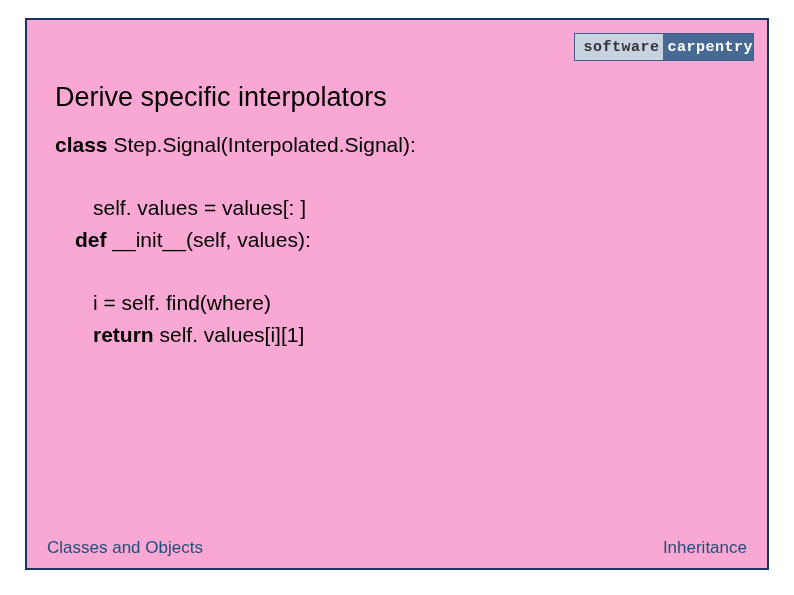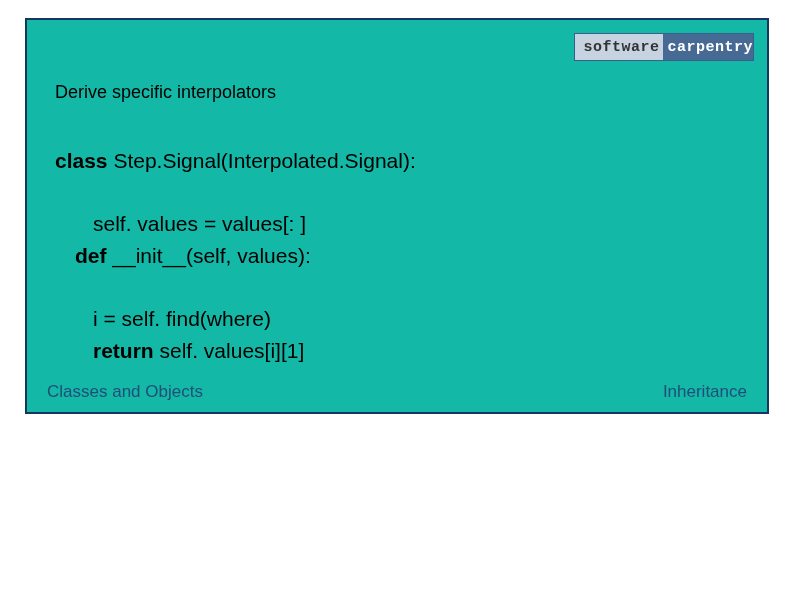--- a/index.html
+++ b/index.html
@@ -9,23 +9,23 @@
     background: #ffffff;
     font-family: Arial, Helvetica, sans-serif;
     position: relative;
     overflow: hidden;
   }
   .slide-frame {
     position: absolute;
     top: 18px;
     left: 25px;
     width: 744px;
-    height: 396px;
+    height: 552px;
     border: 2px solid #17365d;
-    background: #14b8a6;
+    background: #f9a8d4;
   }
   .logo {
     position: absolute;
     top: 13px;
     right: 13px;
     width: 180px;
     height: 28px;
     border: 1px solid #3a5f8a;
     display: flex;
     align-items: stretch;
@@ -57,23 +57,23 @@
     color: #fff;
     letter-spacing: 0.5px;
   }
   .content {
     position: absolute;
     top: 62px;
     left: 28px;
     right: 28px;
   }
   .title {
-    font-size: 18px;
+    font-size: 27px;
     color: #000;
-    margin-bottom: 42px;
+    margin-bottom: 16px;
     font-weight: normal;
   }
   .code-block {
     font-size: 21px;
     color: #000;
     line-height: 1.55;
   }
   .code-line {
     white-space: pre;
   }

